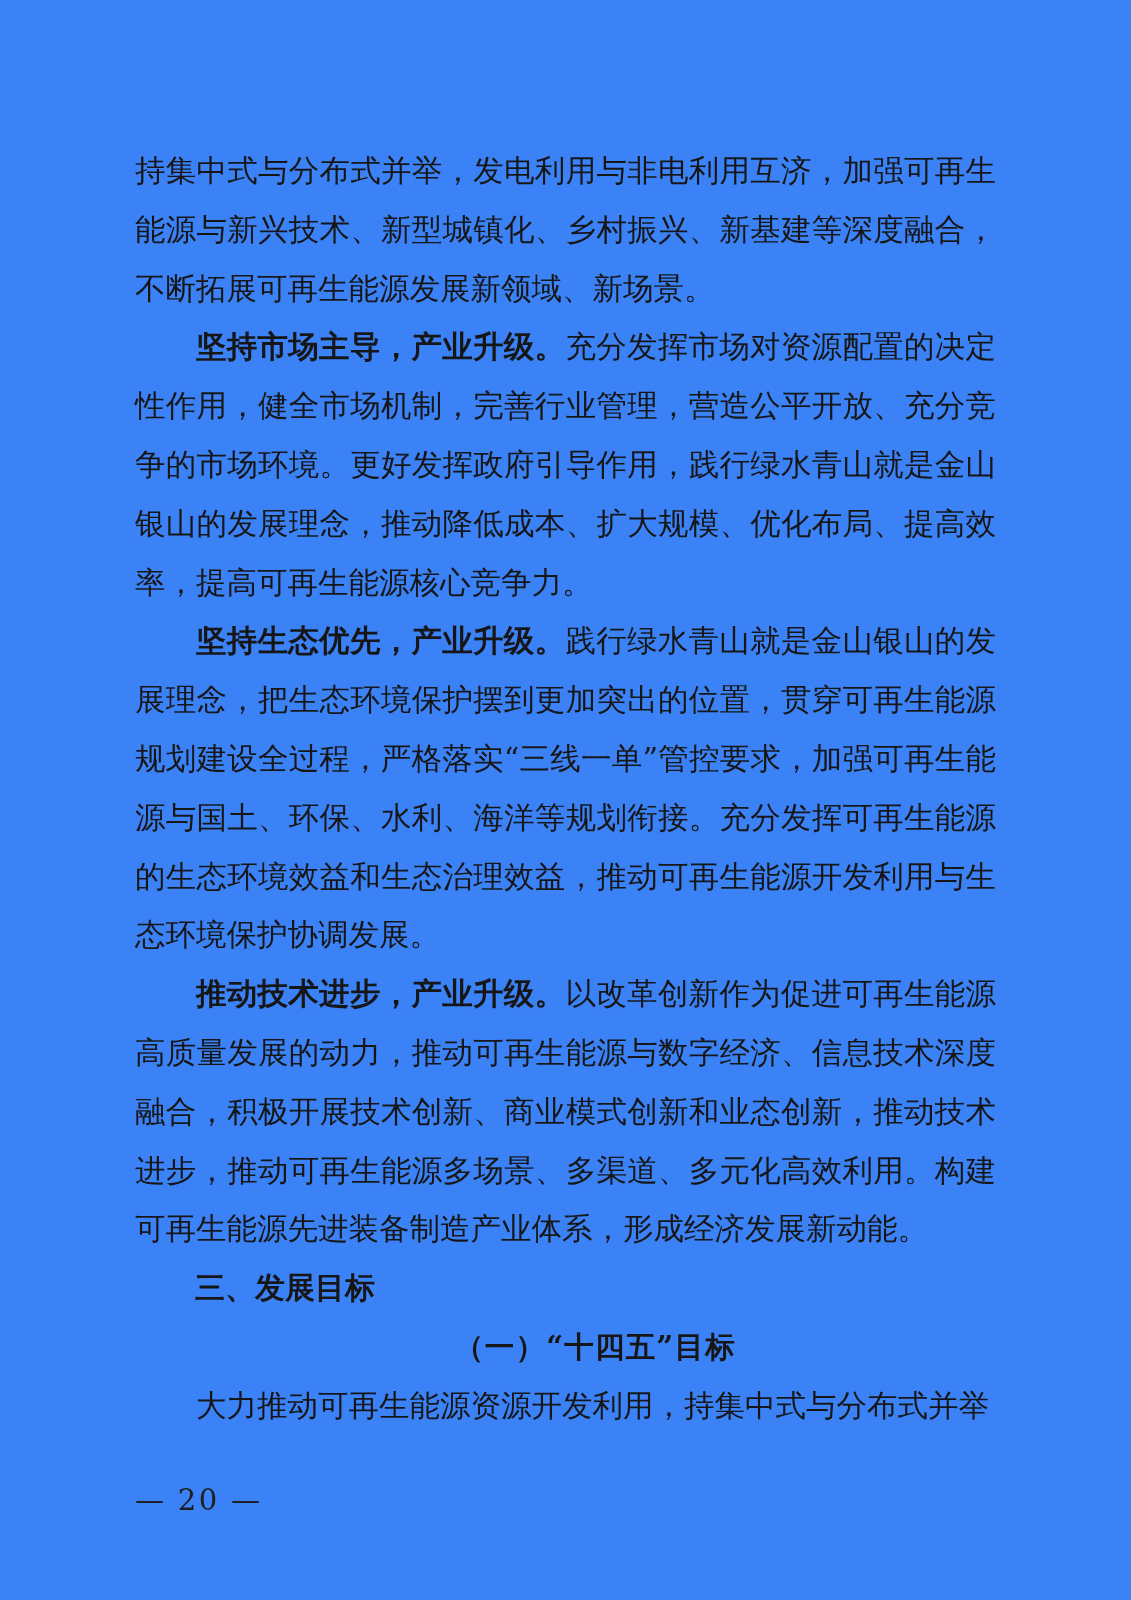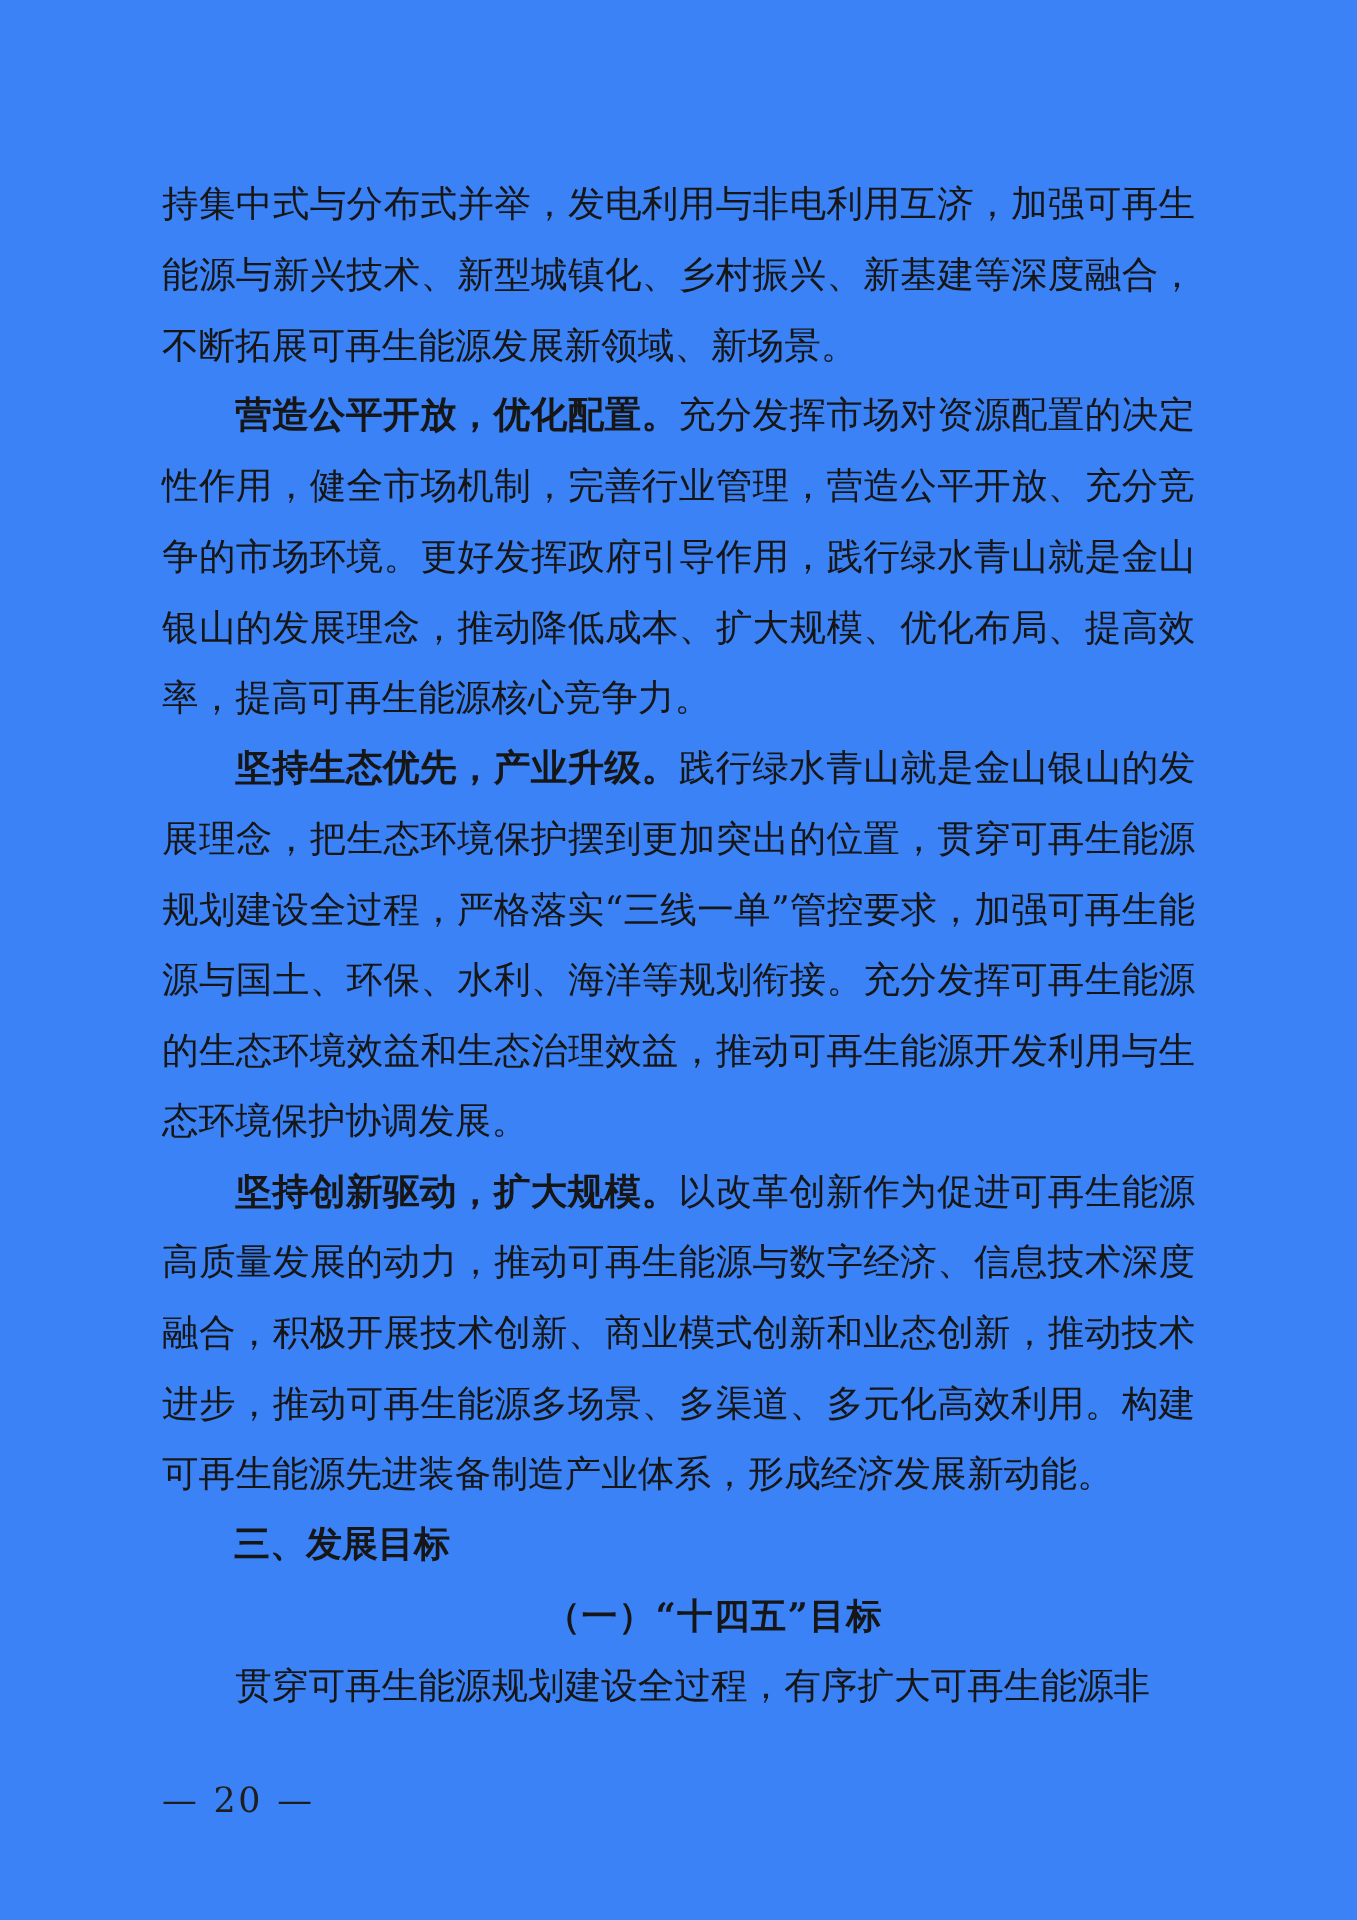--- a/index.html
+++ b/index.html
@@ -70,31 +70,31 @@
 </style>
 </head>
 <body>
 
 <div class="page">
 
   <main class="text-block">
 
     <p class="para"><span>持集中式与分布式并举，发电利用与非电利用互济，加强可再生能源与新兴技术、新型城镇化、乡村振兴、新基建等深度融合，不断拓展可再生能源发展新领域、新场景。</span></p>
 
-    <p class="para indent"><span class="lead">营造公平开放，优化配置。</span><span>充分发挥市场对资源配置的决定性作用，健全市场机制，完善行业管理，营造公平开放、充分竞争的市场环境。更好发挥政府引导作用，践行绿水青山就是金山银山的发展理念，推动降低成本、扩大规模、优化布局、提高效率，提高可再生能源核心竞争力。</span></p>
+    <p class="para indent"><span class="lead">坚持市场主导，产业升级。</span><span>充分发挥市场对资源配置的决定性作用，健全市场机制，完善行业管理，营造公平开放、充分竞争的市场环境。更好发挥政府引导作用，践行绿水青山就是金山银山的发展理念，推动降低成本、扩大规模、优化布局、提高效率，提高可再生能源核心竞争力。</span></p>
 
     <p class="para indent"><span class="lead">坚持生态优先，产业升级。</span><span>践行绿水青山就是金山银山的发展理念，把生态环境保护摆到更加突出的位置，贯穿可再生能源规划建设全过程，严格落实“三线一单”管控要求，加强可再生能源与国土、环保、水利、海洋等规划衔接。充分发挥可再生能源的生态环境效益和生态治理效益，推动可再生能源开发利用与生态环境保护协调发展。</span></p>
 
-    <p class="para indent"><span class="lead">坚持创新驱动，扩大规模。</span><span>以改革创新作为促进可再生能源高质量发展的动力，推动可再生能源与数字经济、信息技术深度融合，积极开展技术创新、商业模式创新和业态创新，推动技术进步，推动可再生能源多场景、多渠道、多元化高效利用。构建可再生能源先进装备制造产业体系，形成经济发展新动能。</span></p>
+    <p class="para indent"><span class="lead">推动技术进步，产业升级。</span><span>以改革创新作为促进可再生能源高质量发展的动力，推动可再生能源与数字经济、信息技术深度融合，积极开展技术创新、商业模式创新和业态创新，推动技术进步，推动可再生能源多场景、多渠道、多元化高效利用。构建可再生能源先进装备制造产业体系，形成经济发展新动能。</span></p>
 
     <h2 class="section-heading">三、发展目标</h2>
 
     <h3 class="subsection-heading">（一）“十四五”目标</h3>
 
-    <p class="para indent"><span>贯穿可再生能源规划建设全过程，有序扩大可再生能源非</span></p>
+    <p class="para indent"><span>大力推动可再生能源资源开发利用，持集中式与分布式并举</span></p>
 
   </main>
 
   <footer class="page-footer">
     <span>— 20 —</span>
   </footer>
 
 </div>
 
 </body></html>

